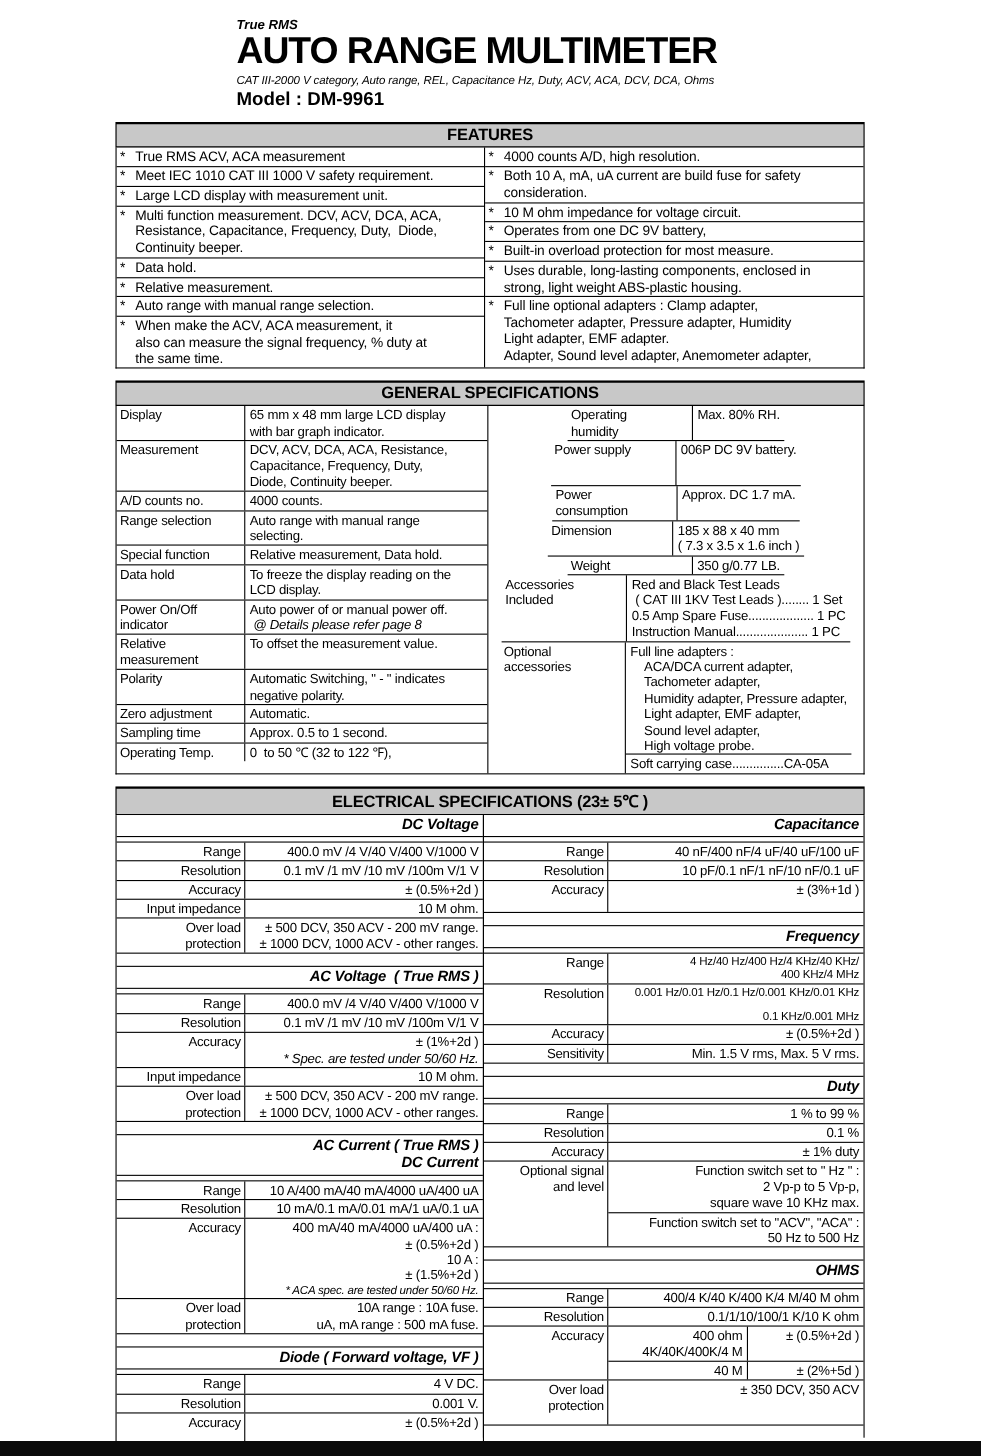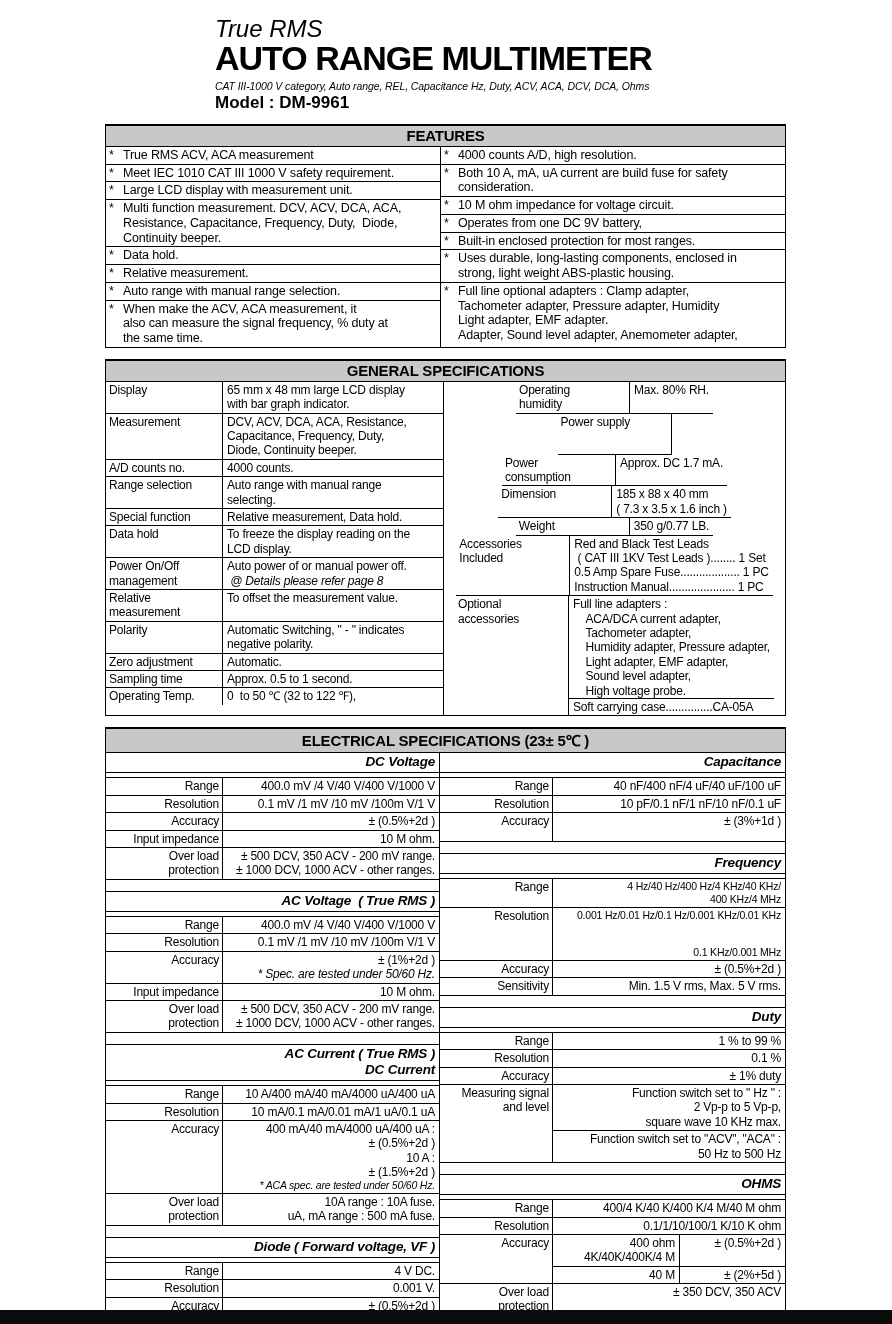--- a/index.html
+++ b/index.html
@@ -6,21 +6,21 @@
   body {
     width:892px; height:1324px; position:relative;
     background:#ffffff; color:#000;
     font-family:"Liberation Sans", sans-serif;
     overflow:hidden;
   }
   .content { position:absolute; left:105px; top:0; width:681px; }
 
   
   .hdr { margin:16px 0 0 110px; }
-  .true-rms { font-size:24px; font-weight:normal; font-style:italic; line-height:1.05; }
+  .true-rms { font-size:12px; font-weight:bold; font-style:italic; line-height:1.05; }
   .main-title { font-size:34px; font-weight:bold; letter-spacing:-1px; line-height:1.05; }
   .subtitle { font-size:10.5px; font-style:italic; margin-top:3px; letter-spacing:-0.1px; }
   .model { font-size:17px; font-weight:bold; margin:1px 0 0 110px; }
 
   
   .bar {
     background:#c8c8c8; border:1px solid #000; border-top:2px solid #000;
     text-align:center; font-weight:bold; font-size:15px;
     padding:1px 0 2px; margin-top:11px; letter-spacing:-0.2px;
   }
@@ -46,21 +46,21 @@
   .ghalf.right .klabel { width:107px; }
   .grow-fill { flex:1; }
 
   .krow { display:flex; border-bottom:1px solid #000; }
   .krow.last { border-bottom:0; }
   .klabel { flex:none; border-right:1px solid #000; padding:1px 3px; white-space:pre-wrap; }
   .kval { flex:1; padding:1px 4px; display:flex; flex-direction:column; }
   .kline { white-space:pre-wrap; }
   .kline.it { font-style:italic; }
   .kline.sm { font-size:10.5px; }
-  .kline.gap { margin-top:25px; }
+  .kline.gap { margin-top:9px; }
   .v-main { flex:1; }
   .v-sub { border-top:1px solid #000; margin:0 -4px; padding:1px 4px 0; }
 
   
   .etable { display:flex; align-items:flex-start; font-size:12px; line-height:1.2; letter-spacing:-0.2px; }
   .ecol { display:flex; flex-direction:column; border-left:1px solid #000; border-right:1px solid #000; }
   .ecol.left  { width:333px; }
   .ecol.right { flex:1; margin-left:-1px; }
   .ecol.left  .klabel { width:110px; }
   .ecol.right .klabel { width:106px; }
@@ -82,21 +82,21 @@
   .bottom-bar { position:absolute; left:0; bottom:0; width:892px; height:14px; background:#0b0b0b; }
 </style>
 </head>
 <body>
 
 <div class="content">
 
   <div class="hdr">
     <div class="true-rms">True RMS</div>
     <div class="main-title">AUTO RANGE MULTIMETER</div>
-    <div class="subtitle">CAT III-1000 V category, Auto range, REL, Capacitance Hz, Duty, ACV, ACA, DCV, DCA, Ohms</div>
+    <div class="subtitle">CAT III-2000 V category, Auto range, REL, Capacitance Hz, Duty, ACV, ACA, DCV, DCA, Ohms</div>
   </div>
   <div class="model">Model : DM-9961</div>
 
   <div class="bar">FEATURES</div>
   <div class="ftable">
     <div id="features-left" class="fcol left">
         <div class="fitem">
           <div class="fstar">*</div>
           <div class="ftext">
             <div class="kline">True RMS ACV, ACA measurement</div>
@@ -171,21 +171,21 @@
         </div>
         <div class="fitem">
           <div class="fstar">*</div>
           <div class="ftext">
             <div class="kline">Operates from one DC 9V battery,</div>
           </div>
         </div>
         <div class="fitem">
           <div class="fstar">*</div>
           <div class="ftext">
-            <div class="kline">Built-in enclosed protection for most ranges.</div>
+            <div class="kline">Built-in overload protection for most measure.</div>
           </div>
         </div>
         <div class="fitem">
           <div class="fstar">*</div>
           <div class="ftext">
             <div class="kline">Uses durable, long-lasting components, enclosed in</div>
             <div class="kline">strong, light weight ABS-plastic housing.</div>
           </div>
         </div>
         <div class="fitem">
@@ -239,21 +239,21 @@
         </div>
         <div class="krow">
           <div class="klabel">Data hold</div>
           <div class="kval">
             <div class="kline">To freeze the display reading on the</div>
             <div class="kline">LCD display.</div>
           </div>
         </div>
         <div class="krow">
           <div class="klabel">Power On/Off
-management</div>
+indicator</div>
           <div class="kval">
             <div class="kline">Auto power of or manual power off.</div>
             <div class="kline it"> @ Details please refer page 8</div>
           </div>
         </div>
         <div class="krow">
           <div class="klabel">Relative
 measurement</div>
           <div class="kval">
             <div class="kline">To offset the measurement value.</div>
@@ -289,20 +289,23 @@
     <div id="general-right" class="ghalf right">
         <div class="krow">
           <div class="klabel">Operating
 humidity</div>
           <div class="kval">
             <div class="kline">Max. 80% RH.</div>
           </div>
         </div>
         <div class="krow" style="min-height: 40px;">
           <div class="klabel">Power supply</div>
+          <div class="kval">
+            <div class="kline">006P DC 9V battery.</div>
+          </div>
         </div>
         <div class="krow">
           <div class="klabel">Power
 consumption</div>
           <div class="kval">
             <div class="kline">Approx. DC 1.7 mA.</div>
           </div>
         </div>
         <div class="krow">
           <div class="klabel">Dimension</div>
@@ -573,21 +576,21 @@
                 <div class="kline">0.1 %</div>
               </div>
             </div>
             <div class="krow">
               <div class="klabel">Accuracy</div>
               <div class="kval">
                 <div class="kline"> ± 1% duty</div>
               </div>
             </div>
             <div class="krow last">
-              <div class="klabel">Measuring signal
+              <div class="klabel">Optional signal
 and level</div>
               <div class="vcells">
                 <div class="vcell">
                   <div class="kline">Function switch set to " Hz " :</div>
                   <div class="kline">   2 Vp-p to 5 Vp-p,</div>
                   <div class="kline">   square wave 10 KHz max.</div>
                 </div>
                 <div class="vcell">
                   <div class="kline">Function switch set to "ACV", "ACA" :</div>
                   <div class="kline">   50 Hz to 500 Hz</div>

